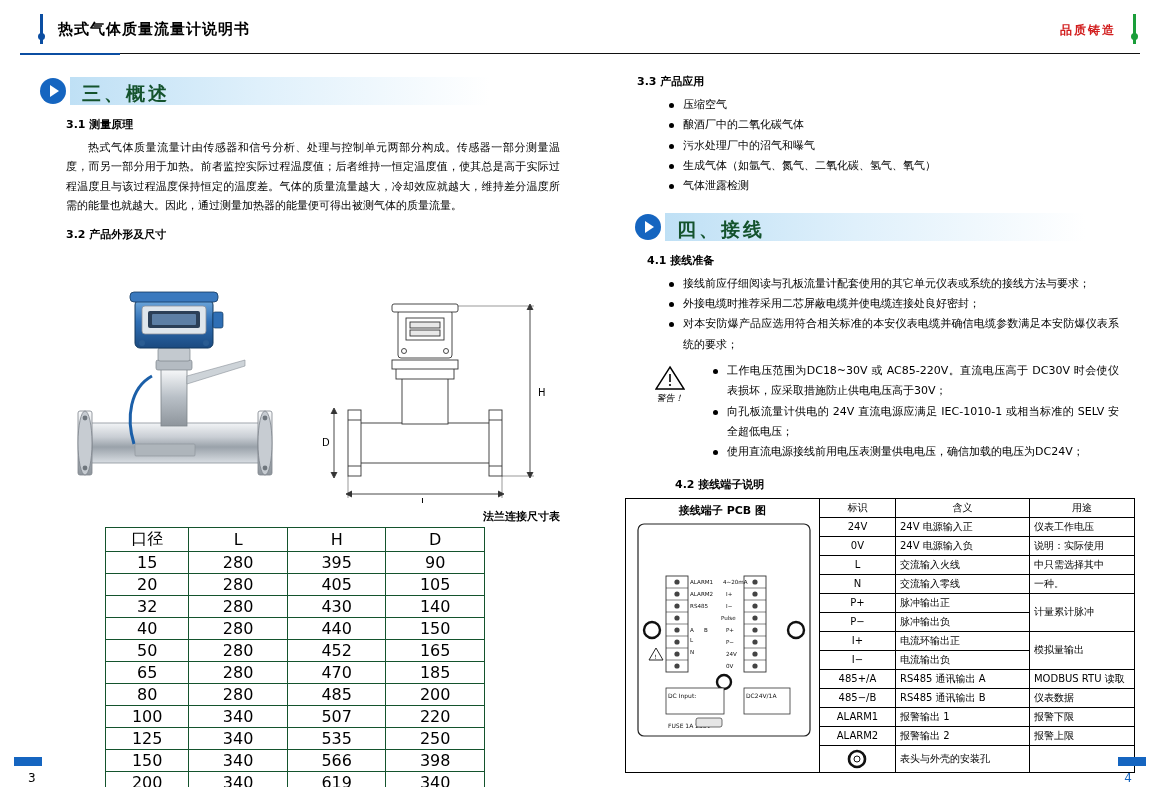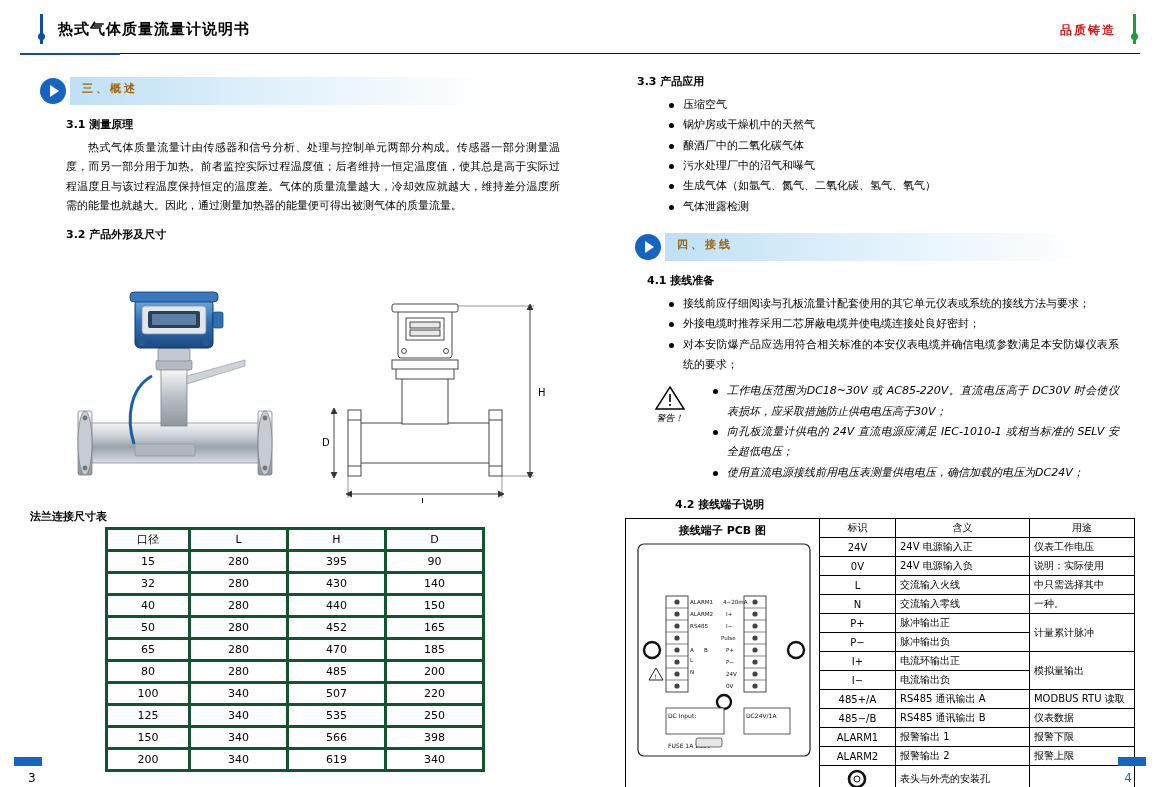--- a/index.html
+++ b/index.html
@@ -26,44 +26,44 @@
   .colL{position:absolute;left:30px;top:75px;width:530px;}
   .colR{position:absolute;left:625px;top:70px;width:510px;}
 
   
   .banner{position:relative;height:32px;margin-bottom:8px;}
   .banner .grad{position:absolute;left:40px;top:2px;width:420px;height:28px;
     background:linear-gradient(to right,#bfe0f5 0%,#dff0fb 45%,#ffffff 100%);}
   .banner .circle{position:absolute;left:10px;top:3px;width:26px;height:26px;border-radius:50%;
     background:#1565c0;display:flex;align-items:center;justify-content:center;}
   .banner .circle .tri{width:0;height:0;border-top:6px solid transparent;border-bottom:6px solid transparent;border-left:9px solid #fff;margin-left:3px;}
-  .banner .txt{position:absolute;left:52px;top:6px;font-size:11px;font-weight:bold;color:#a16207;letter-spacing:3px;}
+  .banner .txt{position:absolute;left:52px;top:6px;font-size:19px;font-weight:bold;color:#14532d;letter-spacing:3px;}
 
   .sub{font-size:11px;font-weight:bold;margin:10px 0 6px 0;}
   .para{font-size:11px;line-height:1.75;text-align:justify;text-indent:2em;}
 
   
   ul.bul{list-style:none;margin:4px 16px 0 0;padding:0;}
   ul.bul li{font-size:11px;line-height:1.85;padding-left:18px;position:relative;text-align:justify;}
   ul.bul li:before{content:"";position:absolute;left:4px;top:8px;width:5px;height:5px;border-radius:50%;background:#000;}
-  ul.bul li.ital{font-style:italic;}
+  ul.bul li.ital{}
 
   
   .warnwrap{position:relative;margin-top:6px;}
   .warnicon{position:absolute;left:0;top:4px;width:46px;text-align:center;font-style:italic;}
   .warnicon svg{display:block;margin:0 auto;}
   .warnlabel{font-size:9px;margin-top:1px;}
 
   
   .imgbox{position:relative;height:255px;margin-top:4px;}
 
   
-  .tbl-title{font-size:11px;font-weight:bold;text-align:left;margin:6px 0 3px 0;}
+  .tbl-title{font-size:11px;font-weight:bold;text-align:right;margin:6px 0 3px 0;}
   table.dim{border-collapse:collapse;width:380px;margin:0 auto;}
-  table.dim td,table.dim th{border:3px solid #14532d;font-size:11px;text-align:center;height:17px;font-weight:normal;}
+  table.dim td,table.dim th{border:1px solid #14532d;font-size:16px;text-align:center;height:17px;font-weight:normal;}
   table.dim th{font-weight:normal;}
 
   
   table.term{border-collapse:collapse;width:100%;table-layout:fixed;}
   table.term td{border:1px solid #000;font-size:10px;padding:2px 4px;vertical-align:middle;}
   table.term td.c{text-align:center;}
   .termhead{text-align:center;font-weight:bold;font-size:11px;}
 
   
   .pnL{position:absolute;left:14px;bottom:18px;font-size:12px;}
@@ -217,20 +217,26 @@
         </tr>
       </thead>
       <tbody>
         <tr>
             <td>15</td>
             <td>280</td>
             <td>395</td>
             <td>90</td>
           </tr>
         <tr>
+            <td>20</td>
+            <td>280</td>
+            <td>405</td>
+            <td>105</td>
+          </tr>
+        <tr>
             <td>32</td>
             <td>280</td>
             <td>430</td>
             <td>140</td>
           </tr>
         <tr>
             <td>40</td>
             <td>280</td>
             <td>440</td>
             <td>150</td>
@@ -282,21 +288,20 @@
     </table>
 
   </div>
 
   <div class="colR">
 
     <div style="padding-left:12px;">
       <div class="sub" style="margin-top:4px;">3.3  产品应用</div>
       <ul class="bul" style="padding-left:28px;">
         <li>压缩空气</li>
-        <li>锅炉房或干燥机中的天然气</li>
         <li>酿酒厂中的二氧化碳气体</li>
         <li>污水处理厂中的沼气和曝气</li>
         <li>生成气体（如氩气、氮气、二氧化碳、氢气、氧气）</li>
         <li>气体泄露检测</li>
       </ul>
     </div>
 
     <div class="banner" style="margin-top:14px;">
       <div class="grad"></div>
       <div class="circle">

